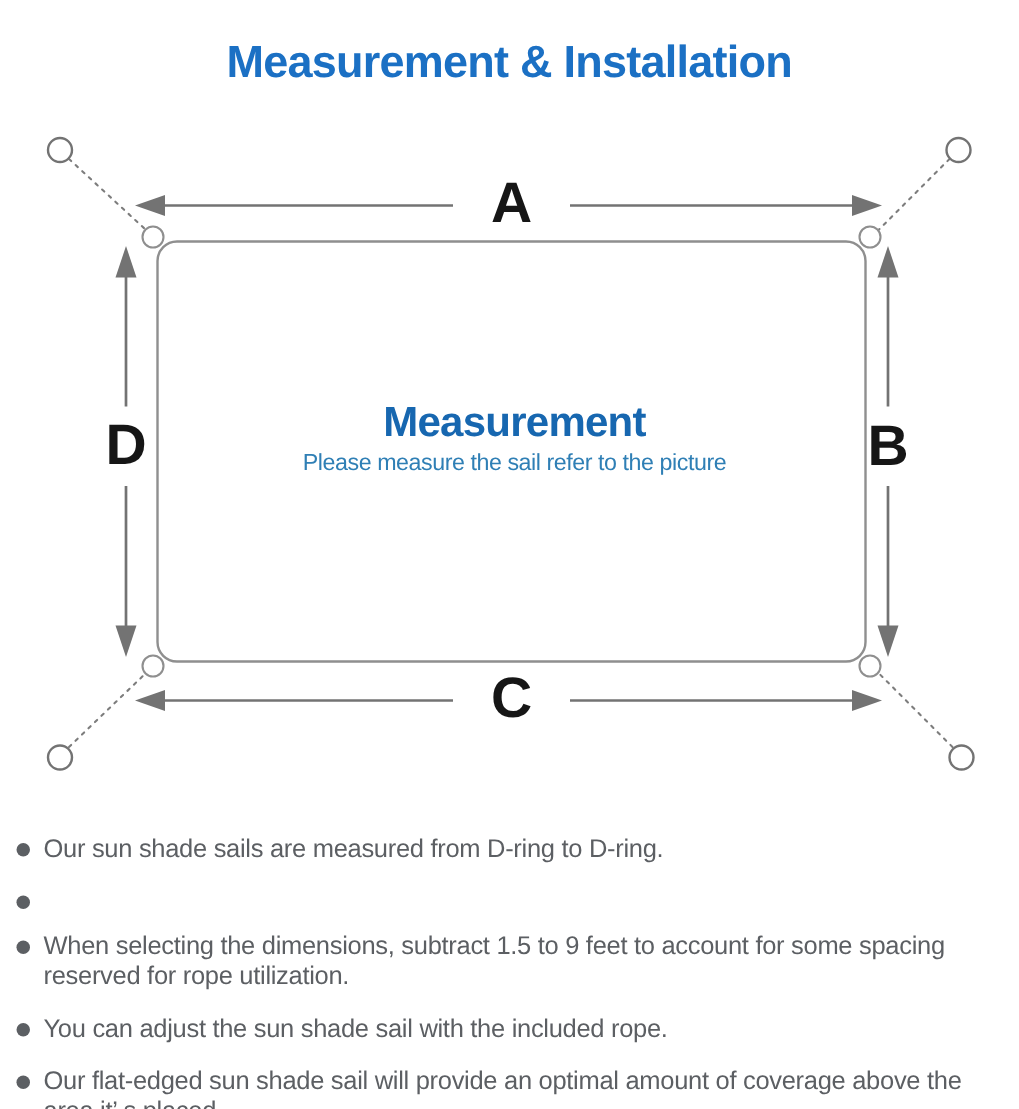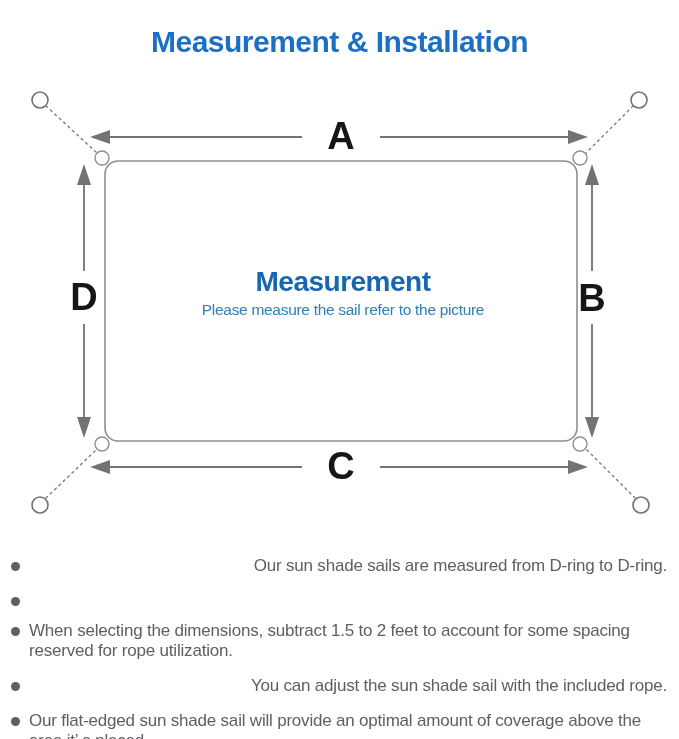--- a/index.html
+++ b/index.html
@@ -25,21 +25,21 @@
   .arrowline{stroke:var(--arrow-gray); stroke-width:1.8;}
   .head{fill:var(--arrow-gray); stroke:none;}
   .dim-label{font-size:38px; font-weight:700; fill:var(--label-black);
              text-anchor:middle; dominant-baseline:central;}
   .center-title{font-size:28px; font-weight:700; fill:var(--center-blue);
                 letter-spacing:-0.5px; text-anchor:middle; dominant-baseline:central;}
   .center-sub{font-size:15.5px; fill:var(--subtitle-blue); letter-spacing:-0.3px;
               text-anchor:middle; dominant-baseline:central;}
 
   .notes{list-style:none; margin:0; padding:15px 12px 0 11px;}
-  .note{display:flex; align-items:flex-start; margin-bottom:15px;justify-content:space-between;}
+  .note{display:flex; align-items:flex-start; margin-bottom:15px;}
   .dot{flex:none; width:9px; height:9px; border-radius:50%;
        background:var(--text-gray); margin:6px 9px 0 0;}
   .note-text{font-size:17px; line-height:20px; letter-spacing:-0.2px;
              color:var(--text-gray); max-width:648px;}
 </style>
 </head>
 <body>
 
 <div class="page">
 
@@ -97,21 +97,21 @@
   <ul class="notes">
       <li class="note">
       <span class="dot"></span>
       <span class="note-text">Our sun shade sails are measured from D-ring to D-ring.</span>
     </li>
       <li class="note">
       <span class="dot"></span>
     </li>
       <li class="note">
       <span class="dot"></span>
-      <span class="note-text">When selecting the dimensions, subtract 1.5 to 2 feet to account for some spacing reserved for rope utilization.</span>
+      <span class="note-text">When selecting the dimensions, subtract 1.5 to 9 feet to account for some spacing reserved for rope utilization.</span>
     </li>
       <li class="note">
       <span class="dot"></span>
       <span class="note-text">You can adjust the sun shade sail with the included rope.</span>
     </li>
       <li class="note">
       <span class="dot"></span>
       <span class="note-text">Our flat-edged sun shade sail will provide an optimal amount of coverage above the area it’ s placed.</span>
     </li>
     </ul>

